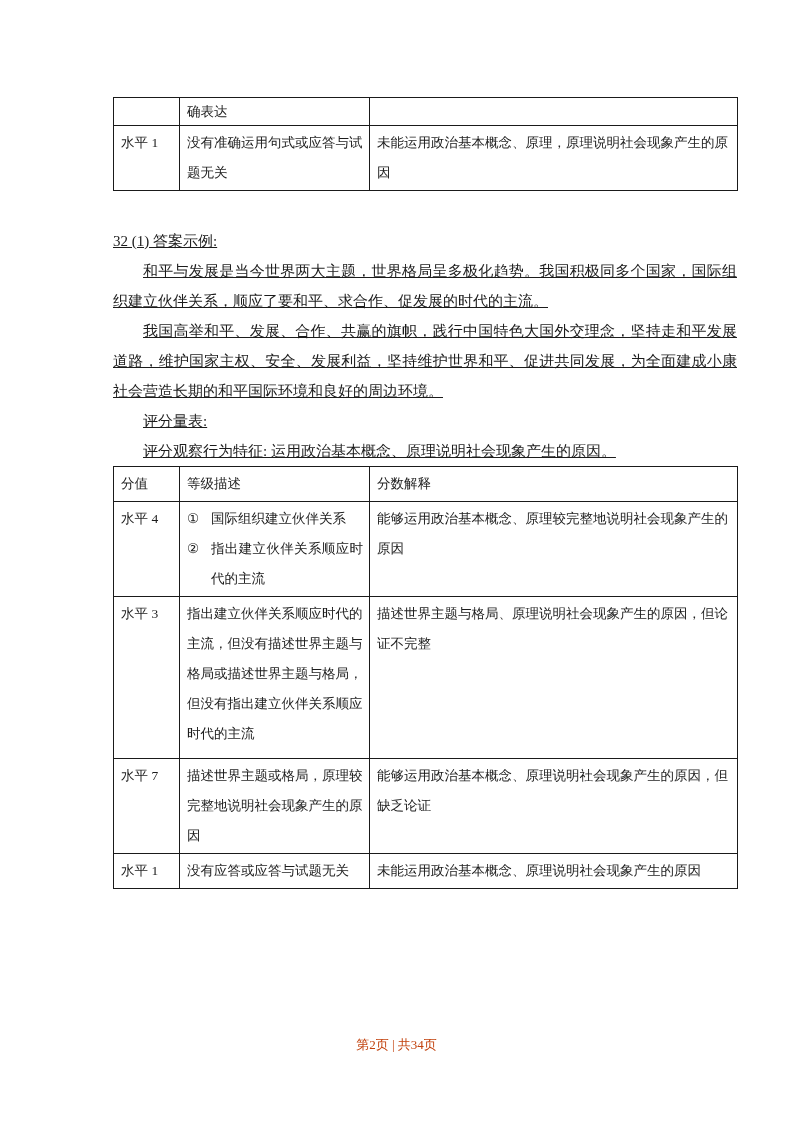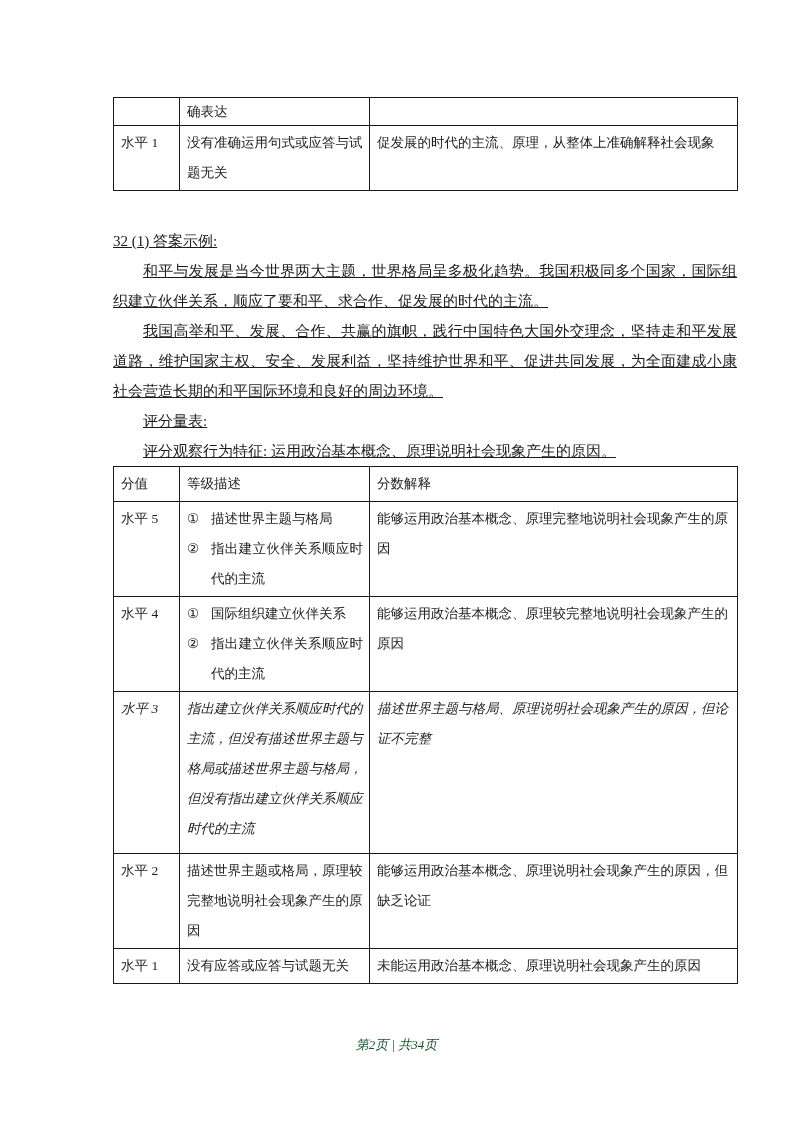--- a/index.html
+++ b/index.html
@@ -51,21 +51,21 @@
   .desc-item .itext  { flex: 1 1 auto; text-align: justify; }
 
   
   tr.co-r0 td { height: 28px; line-height: 23px; }
   tr.co-r1 td { height: 64px; }
 
   
   tr.hd  td { height: 34px; }
   tr.r0  td { height: 91px; }
   tr.r1  td { height: 90px; }
-  tr.r2  td { height: 162px; font-style: italic; }
+  tr.r2  td { height: 162px; }
   tr.r3  td { height: 87px; }
   tr.r4  td { height: 34px; }
 
   
   .answer-block {
     margin-top: 35px;
     font-size: 15px;
     line-height: 30px;
     text-decoration: underline;
   }
@@ -76,22 +76,21 @@
   }
 
   
   .footer {
     position: absolute;
     left: 0;
     right: 0;
     top: 1036px;
     text-align: center;
     font-size: 13px;
-    color: #14532d;
-    font-style: italic;
+    color: #c2410c;
   }
 </style>
 </head>
 <body>
 
 <div class="page">
   <div class="content">
 
     <table class="rubric">
       <colgroup>
@@ -101,21 +100,21 @@
         </colgroup>
       <tbody>
         <tr class="co-r0">
           <td></td>
           <td class="desc-cell">确表达</td>
           <td class="explain-cell"></td>
         </tr>
         <tr class="co-r1">
           <td>水平 1</td>
           <td class="desc-cell">没有准确运用句式或应答与试题无关</td>
-          <td class="explain-cell">促发展的时代的主流、原理，从整体上准确解释社会现象</td>
+          <td class="explain-cell">未能运用政治基本概念、原理，原理说明社会现象产生的原因</td>
         </tr>
       </tbody>
     </table>
 
     <div class="answer-block">
       <div>32 (1) 答案示例:</div>
       <p>和平与发展是当今世界两大主题，世界格局呈多极化趋势。我国积极同多个国家，国际组织建立伙伴关系，顺应了要和平、求合作、促发展的时代的主流。</p>
       <p>我国高举和平、发展、合作、共赢的旗帜，践行中国特色大国外交理念，坚持走和平发展道路，维护国家主权、安全、发展利益，坚持维护世界和平、促进共同发展，为全面建成小康社会营造长期的和平国际环境和良好的周边环境。</p>
       <div class="line-indent">评分量表:</div>
       <div class="line-indent">评分观察行为特征: 运用政治基本概念、原理说明社会现象产生的原因。</div>
@@ -127,34 +126,20 @@
           <col class="c-desc">
           <col class="c-explain">
         </colgroup>
       <tbody>
         <tr class="hd">
           <td>分值</td>
           <td>等级描述</td>
           <td>分数解释</td>
         </tr>
 
-        <tr class="r0">
-          <td>水平 5</td>
-          <td class="desc-cell">
-            <div class="desc-item">
-              <span class="marker">①</span>
-              <span class="itext">描述世界主题与格局</span>
-            </div>
-            <div class="desc-item">
-              <span class="marker">②</span>
-              <span class="itext">指出建立伙伴关系顺应时代的主流</span>
-            </div>
-          </td>
-          <td class="explain-cell">能够运用政治基本概念、原理完整地说明社会现象产生的原因</td>
-        </tr>
 
         <tr class="r1">
           <td>水平 4</td>
           <td class="desc-cell">
             <div class="desc-item">
               <span class="marker">①</span>
               <span class="itext">国际组织建立伙伴关系</span>
             </div>
             <div class="desc-item">
               <span class="marker">②</span>
@@ -164,21 +149,21 @@
           <td class="explain-cell">能够运用政治基本概念、原理较完整地说明社会现象产生的原因</td>
         </tr>
 
         <tr class="r2">
           <td>水平 3</td>
           <td class="desc-cell">指出建立伙伴关系顺应时代的主流，但没有描述世界主题与格局或描述世界主题与格局，但没有指出建立伙伴关系顺应时代的主流</td>
           <td class="explain-cell">描述世界主题与格局、原理说明社会现象产生的原因，但论证不完整</td>
         </tr>
 
         <tr class="r3">
-          <td>水平 2</td>
+          <td>水平 7</td>
           <td class="desc-cell">描述世界主题或格局，原理较完整地说明社会现象产生的原因</td>
           <td class="explain-cell">能够运用政治基本概念、原理说明社会现象产生的原因，但缺乏论证</td>
         </tr>
 
         <tr class="r4">
           <td>水平 1</td>
           <td class="desc-cell">没有应答或应答与试题无关</td>
           <td class="explain-cell">未能运用政治基本概念、原理说明社会现象产生的原因</td>
         </tr>
       </tbody>

